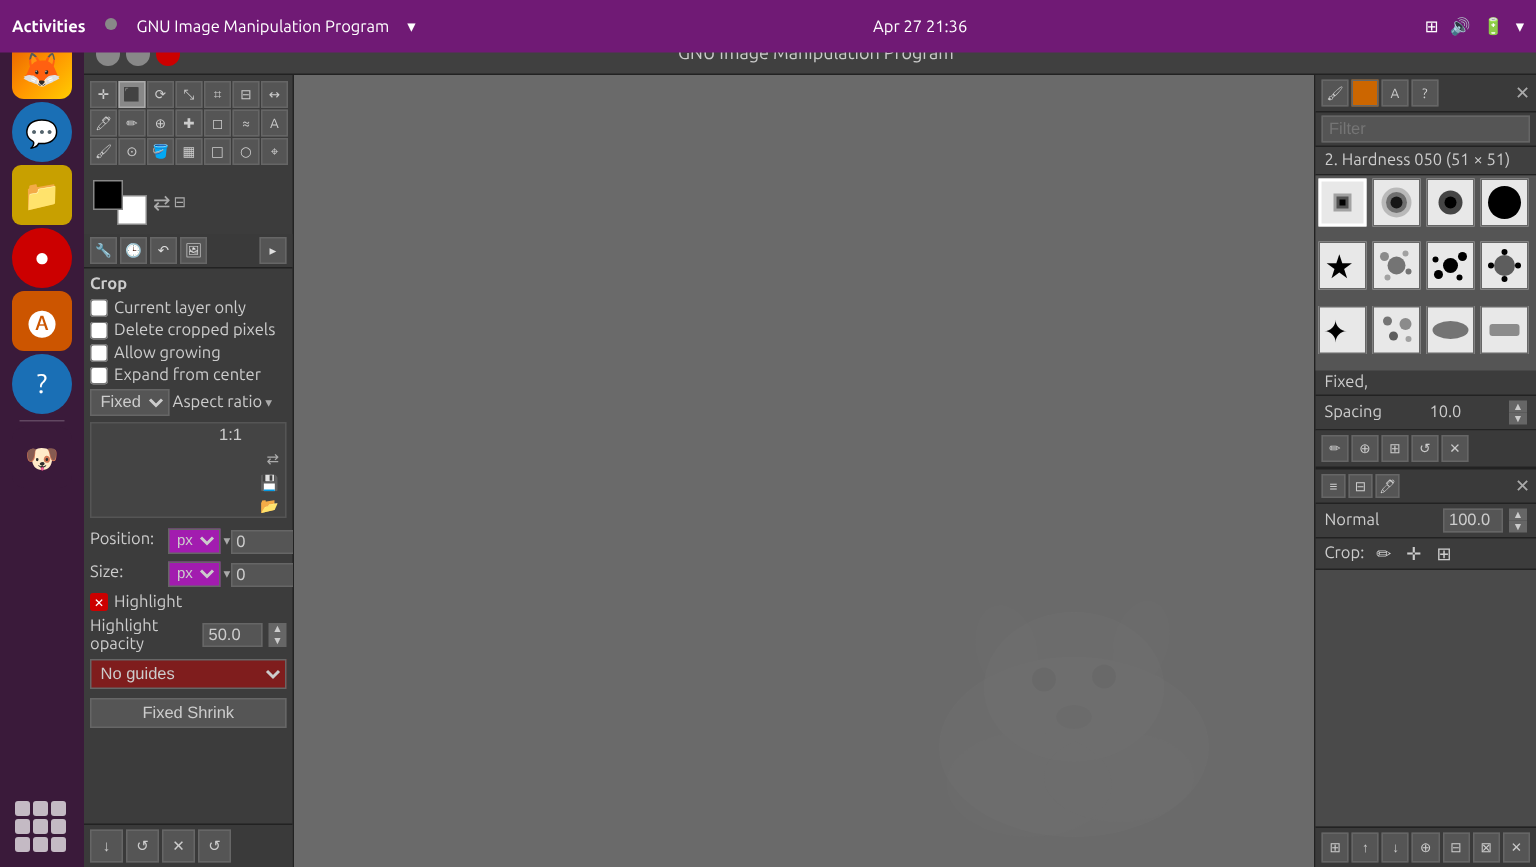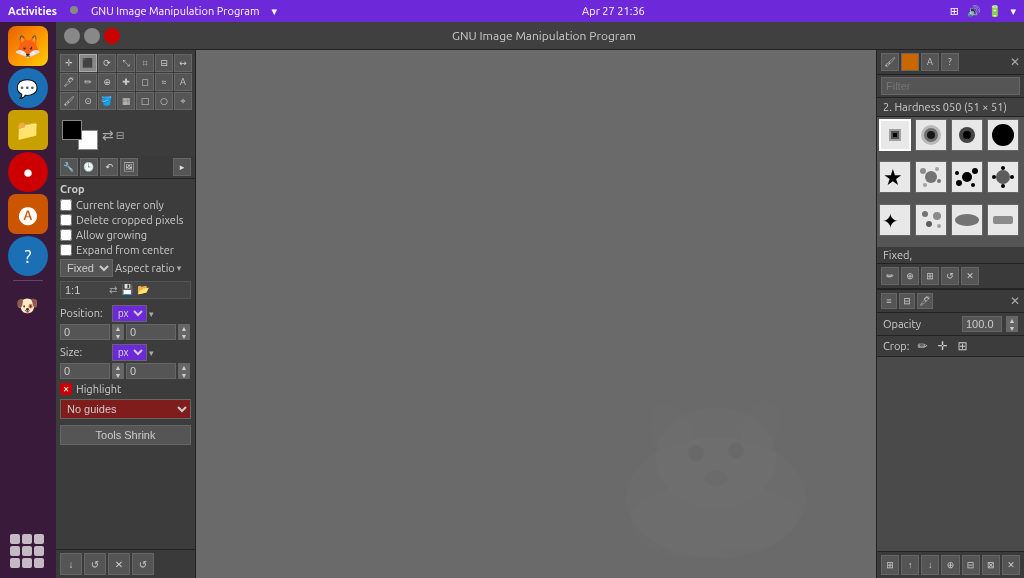--- a/index.html
+++ b/index.html
@@ -11,22 +11,22 @@
       font-size: 12px;
       color: #e0e0e0;
       overflow: hidden;
       position: relative;
     }
 
     
     .top-bar {
       position: absolute;
       top: 0; left: 0; right: 0;
-      height: 22px;
-      background: #6d28d9;
+      height: 35px;
+      background: #701a75;
       display: flex;
       align-items: center;
       justify-content: space-between;
       padding: 0 8px;
       z-index: 100;
       color: #fff;
       font-size: 11px;
     }
     .top-bar-left { display: flex; gap: 12px; align-items: center; }
     .top-bar-center { display: flex; gap: 6px; }
@@ -252,43 +252,44 @@
       background: #555;
       border: 1px solid #666;
       color: #ccc;
       font-size: 11px;
       padding: 1px 2px;
       cursor: pointer;
     }
 
     .ratio-row {
       display: flex;
-      align-items: flex-start;
+      align-items: flex-end;
       gap: 4px;
       margin-bottom: 6px;
       border: 1px solid #555;
       background: #444;
       padding: 2px 4px;
+      flex-direction: column;
     }
     .ratio-input {
       background: transparent;
       border: none;
       color: #ccc;
       font-size: 11px;
       width: 40px;
     }
     .ratio-icon {
       font-size: 10px;
       color: #aaa;
       cursor: pointer;
     }
 
     .labeled-field {
       display: flex;
-      flex-direction: column;
+      flex-direction: row;
       margin-bottom: 4px;
     }
     .field-label {
       font-size: 11px;
       color: #ccc;
       margin-bottom: 2px;
     }
     .field-row {
       display: flex;
       align-items: center;
@@ -296,21 +297,21 @@
     }
     .number-input {
       width: 50px;
       background: #555;
       border: 1px solid #666;
       color: #ccc;
       font-size: 11px;
       padding: 1px 3px;
     }
     .unit-select {
-      background: #6d28d9;
+      background: #a21caf;
       border: 1px solid #666;
       color: #ccc;
       font-size: 10px;
       padding: 1px;
       cursor: pointer;
     }
     .stepper {
       display: flex;
       flex-direction: column;
     }
@@ -812,26 +813,34 @@
             </div>
           </div>
         </div>
 
         
         <div class="highlight-header">
           <button class="highlight-close">✕</button>
           <span class="option-label">Highlight</span>
         </div>
 
+        <div class="highlight-opacity-row">
+          <span class="option-label">Highlight opacity</span>
+          <input class="opacity-input" type="text" value="50.0" style="">
+          <div class="stepper">
+            <button class="stepper-btn">▲</button>
+            <button class="stepper-btn">▼</button>
+          </div>
+        </div>
 
         <select class="guides-select">
           <option>No guides</option>
         </select>
 
-        <button class="auto-shrink-btn">Tools Shrink</button>
+        <button class="auto-shrink-btn">Fixed Shrink</button>
       </div>
 
       <div class="tool-bottom-bar">
         <button class="bottom-tool-btn">↓</button>
         <button class="bottom-tool-btn">↺</button>
         <button class="bottom-tool-btn">✕</button>
         <button class="bottom-tool-btn">↺</button>
       </div>
     </div>
 
@@ -954,41 +963,49 @@
         </div>
         <div class="brush-cell">
           <svg viewBox="0 0 28 28">
             <rect x="4" y="10" width="20" height="8" rx="2" fill="#000" opacity="0.4"></rect>
           </svg>
         </div>
       </div>
 
       <div class="brush-set-label">Fixed,</div>
 
+      <div class="spacing-row">
+        <span class="spacing-label">Spacing</span>
+        <span class="spacing-value">10.0</span>
+        <div class="spacing-spinner">
+          <button class="stepper-btn">▲</button>
+          <button class="stepper-btn">▼</button>
+        </div>
+      </div>
 
       <div style="display:flex;gap:2px;padding:3px 4px;border-bottom:1px solid #222;background:#3a3a3a;">
         <button style="width:18px;height:18px;background:#555;border:1px solid #666;color:#ccc;font-size:9px;cursor:pointer;">✏</button>
         <button style="width:18px;height:18px;background:#555;border:1px solid #666;color:#ccc;font-size:9px;cursor:pointer;">⊕</button>
         <button style="width:18px;height:18px;background:#555;border:1px solid #666;color:#ccc;font-size:9px;cursor:pointer;">⊞</button>
         <button style="width:18px;height:18px;background:#555;border:1px solid #666;color:#ccc;font-size:9px;cursor:pointer;">↺</button>
         <button style="width:18px;height:18px;background:#555;border:1px solid #666;color:#ccc;font-size:9px;cursor:pointer;">✕</button>
       </div>
 
       <div class="layers-header">
         <div style="display:flex;gap:2px;">
           <button style="width:16px;height:16px;background:#555;border:1px solid #666;color:#ccc;font-size:9px;cursor:pointer;">≡</button>
           <button style="width:16px;height:16px;background:#555;border:1px solid #666;color:#ccc;font-size:9px;cursor:pointer;">⊟</button>
           <button style="width:16px;height:16px;background:#555;border:1px solid #666;color:#ccc;font-size:9px;cursor:pointer;">🖊</button>
         </div>
         <span style="margin-left:auto;cursor:pointer;color:#aaa;">✕</span>
       </div>
 
 
       <div class="opacity-row">
-        <span class="opacity-label">Opacity</span>
+        <span class="opacity-label">Normal</span>
         <input class="opacity-value-input" type="text" value="100.0" style="">
         <div class="stepper">
           <button class="stepper-btn">▲</button>
           <button class="stepper-btn">▼</button>
         </div>
       </div>
 
       <div class="lock-row">
         <span class="lock-label">Crop:</span>
         <button class="lock-btn">✏</button>

